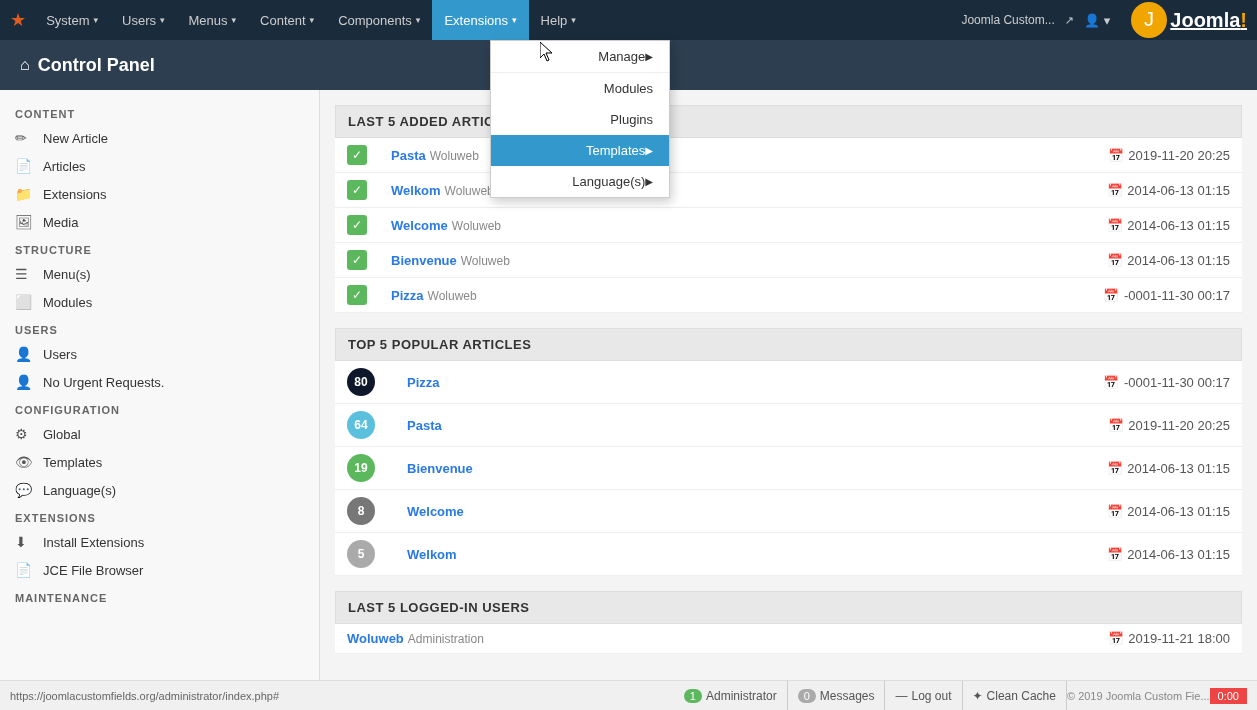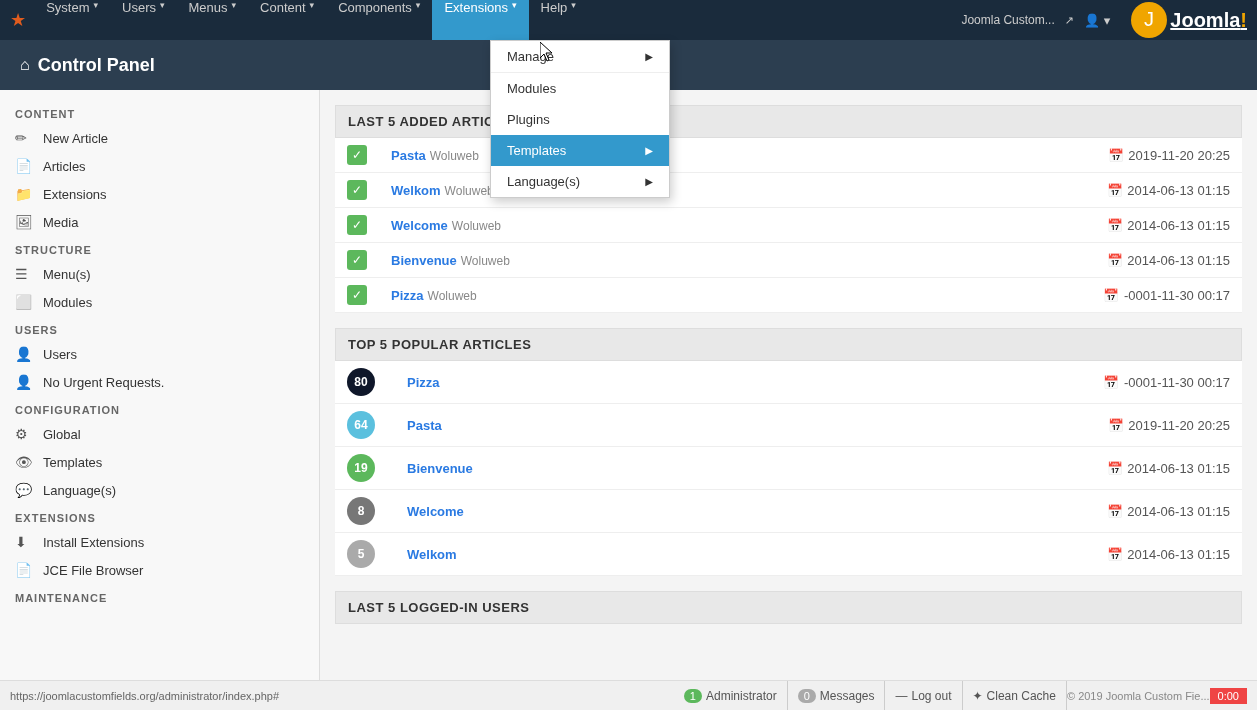--- a/index.html
+++ b/index.html
@@ -23,20 +23,21 @@
     .nav-menu {
       display: flex;
       align-items: center;
       flex: 1;
     }
     .nav-item {
       position: relative;
       padding: 0 12px;
       height: 40px;
       display: flex;
+      align-items: center;
       cursor: pointer;
       color: #ccc;
       font-size: 13px;
     }
     .nav-item .caret { font-size: 9px; margin-left: 4px; }
     .nav-right {
       display: flex;
       align-items: center;
       gap: 10px;
     }
@@ -172,21 +173,21 @@
       left: 490px;
       background: #fff;
       border: 1px solid #ccc;
       box-shadow: 2px 4px 10px rgba(0,0,0,0.2);
       z-index: 1000;
       min-width: 180px;
     }
     .dropdown-item {
       display: flex;
       align-items: center;
-      justify-content: space-between;
+      justify-content: flex-end;
       padding: 8px 16px;
       cursor: pointer;
       color: #333;
       font-size: 13px;
     }
     .dropdown-item.active-dropdown { background: #3399cc; color: #fff; }
     .dropdown-divider { height: 1px; background: #eee; }
     .dropdown-arrow { font-size: 10px; }
 
     
@@ -454,20 +455,28 @@
         </tr>
         <tr>
           <td><span class="badge badge-light">5</span></td>
           <td><a class="article-link">Welkom</a></td>
           <td class="date-cell"><span class="date-icon">📅</span>2014-06-13 01:15</td>
         </tr>
       </tbody>
     </table>
 
     <div class="section-header">LAST 5 LOGGED-IN USERS</div>
+    <table class="data-table">
+      <tbody>
+        <tr>
+          <td><a class="article-link">Woluweb</a><span class="article-author">Administration</span></td>
+          <td class="date-cell"><span class="date-icon">📅</span>2019-11-21 18:00</td>
+        </tr>
+      </tbody>
+    </table>
 
   </div>
 </div>
 
 <div class="dropdown-overlay">
   <div class="dropdown-item">
     <span>Manage</span>
     <span class="dropdown-arrow">▶</span>
   </div>
   <div class="dropdown-divider"></div>

